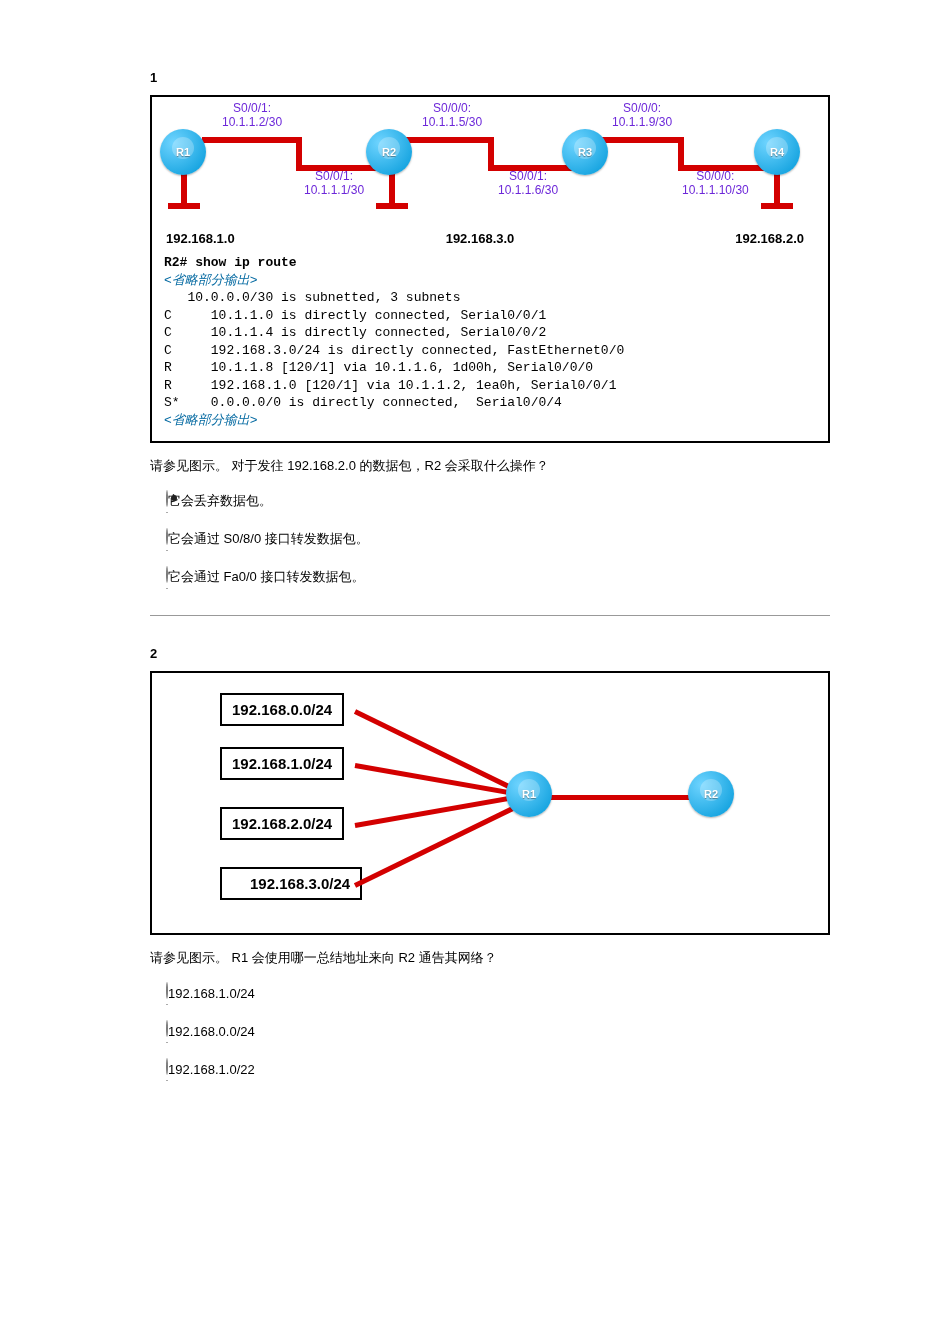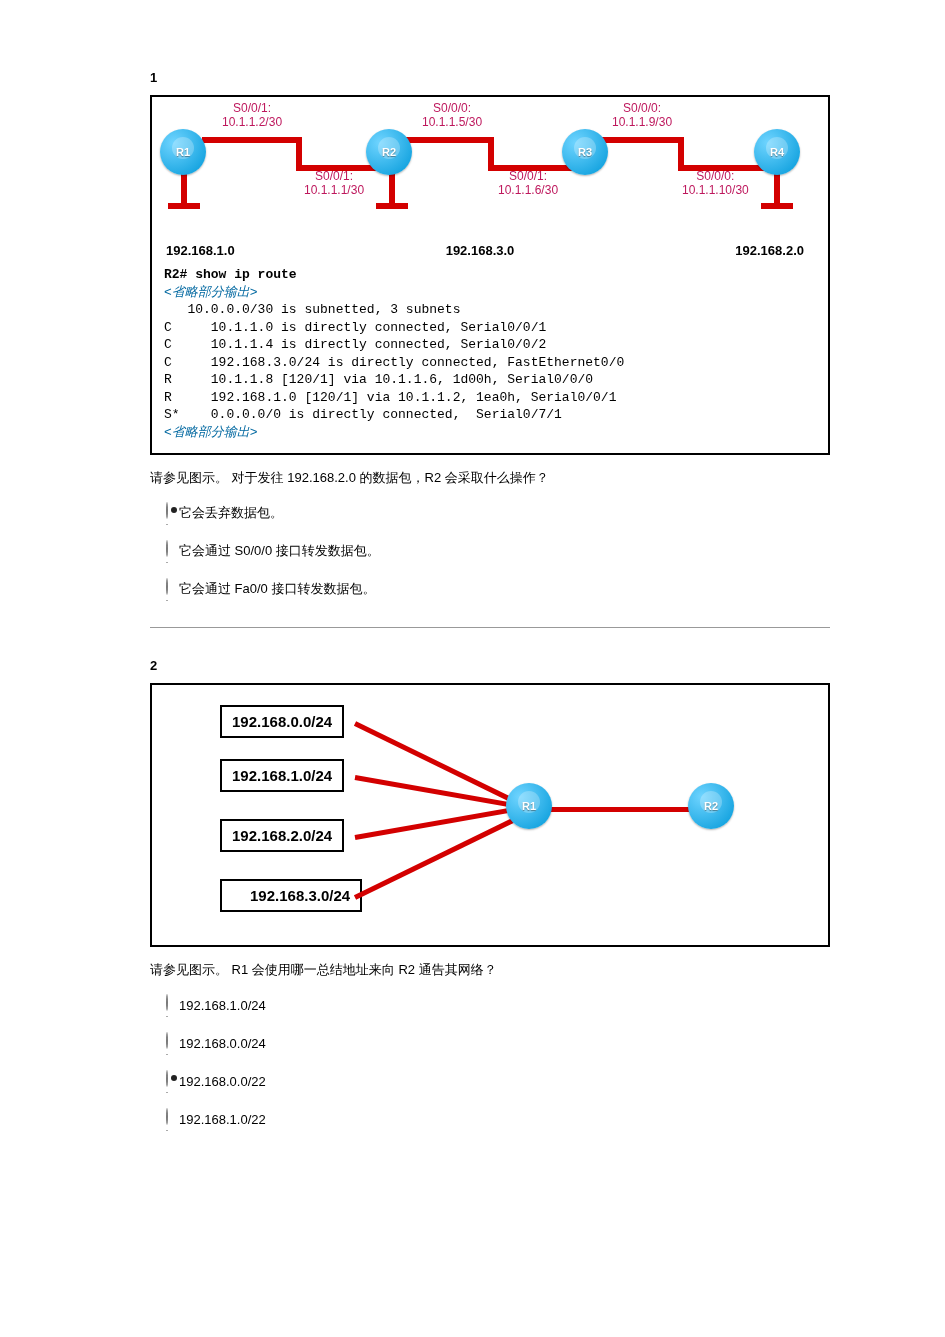--- a/index.html
+++ b/index.html
@@ -66,31 +66,31 @@
     width: 22px;
     height: 22px;
     border-radius: 50%;
     background: rgba(255,255,255,.25);
     top: 8px;
     left: 12px;
   }
   .dlabel {
     position: absolute;
     font-size: 12px;
-    color: #be185d;
+    color: #6d28d9;
     white-space: nowrap;
     line-height: 1.2;
     text-align: center;
   }
   .netlabels {
     display: flex;
     justify-content: space-between;
     font-size: 13px;
     font-weight: bold;
-    margin-top: 16px;
+    margin-top: 4px;
     padding: 0 2px;
     align-items: center;
   }
   .netlabels span:nth-child(2){margin-left:-10px;}
   .netlabels span:last-child{margin-right:10px;}
   .cli {
     font-family: "Courier New", monospace;
     font-size: 13px;
     line-height: 1.35;
     white-space: pre;
@@ -104,21 +104,21 @@
     font-size: 13px;
   }
   .options {
     border-bottom: 1px solid #999;
     padding-bottom: 26px;
     margin-bottom: 12px;
   }
   .opt {
     display: flex;
     align-items: center;
-    gap: 11px;
+    gap: 0;
     margin: 0 0 14px 0;
     padding-left: 16px;
     text-align: right;
   }
   .opt:last-of-type {
     margin-bottom: 0;
   }
   .opt .under {
     border-bottom: 1px solid #aaa;
     display: inline-block;
@@ -223,34 +223,34 @@
     </div>
 
     <div class="cli"><span class="prompt">R2# show ip route</span>
 <span class="omit">&lt;省略部分输出&gt;</span>
 <span>   10.0.0.0/30 is subnetted, 3 subnets</span>
 <span>C     10.1.1.0 is directly connected, Serial0/0/1</span>
 <span>C     10.1.1.4 is directly connected, Serial0/0/2</span>
 <span>C     192.168.3.0/24 is directly connected, FastEthernet0/0</span>
 <span>R     10.1.1.8 [120/1] via 10.1.1.6, 1d00h, Serial0/0/0</span>
 <span>R     192.168.1.0 [120/1] via 10.1.1.2, 1ea0h, Serial0/0/1</span>
-<span>S*    0.0.0.0/0 is directly connected,  Serial0/7/1</span>
+<span>S*    0.0.0.0/0 is directly connected,  Serial0/0/4</span>
 <span class="omit">&lt;省略部分输出&gt;</span></div>
   </div>
 
   <div class="qtext">请参见图示。 对于发往 192.168.2.0 的数据包，R2 会采取什么操作？</div>
 
   <div class="options">
     <div class="opt">
       <span class="under"><span class="radio sel"></span></span>
       <span>它会丢弃数据包。</span>
     </div>
     <div class="opt">
       <span class="under"><span class="radio"></span></span>
-      <span>它会通过 S0/0/0 接口转发数据包。</span>
+      <span>它会通过 S0/8/0 接口转发数据包。</span>
     </div>
     <div class="opt">
       <span class="under"><span class="radio"></span></span>
       <span>它会通过 Fa0/0 接口转发数据包。</span>
     </div>
   </div>
 
   <div class="qnum">2</div>
 
   <div class="exhibit">
@@ -281,22 +281,18 @@
   <div>
     <div class="opt">
       <span class="under"><span class="radio"></span></span>
       <span>192.168.1.0/24</span>
     </div>
     <div class="opt">
       <span class="under"><span class="radio"></span></span>
       <span>192.168.0.0/24</span>
     </div>
     <div class="opt">
-      <span class="under"><span class="radio sel"></span></span>
-      <span>192.168.0.0/22</span>
-    </div>
-    <div class="opt">
       <span class="under"><span class="radio"></span></span>
       <span>192.168.1.0/22</span>
     </div>
   </div>
 
 </div>
 
 </body></html>

